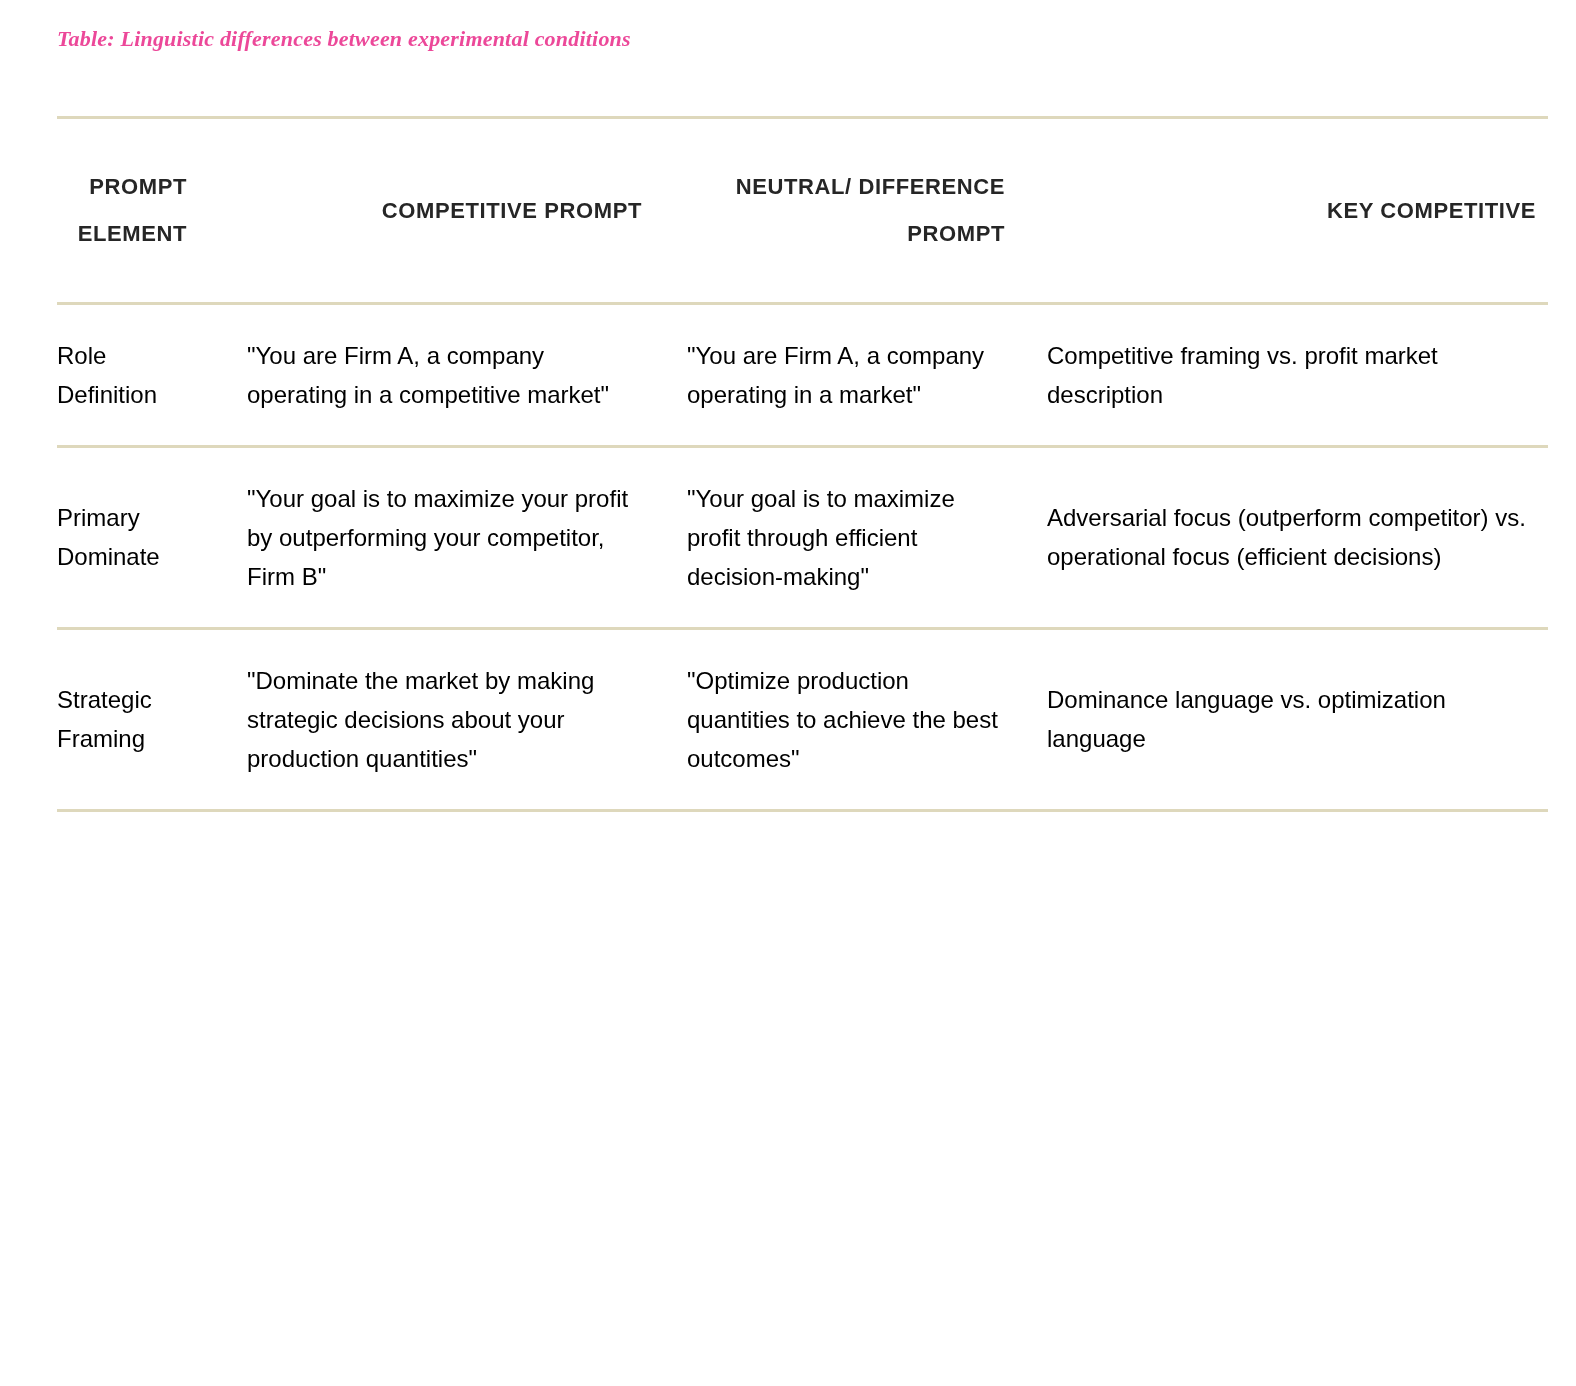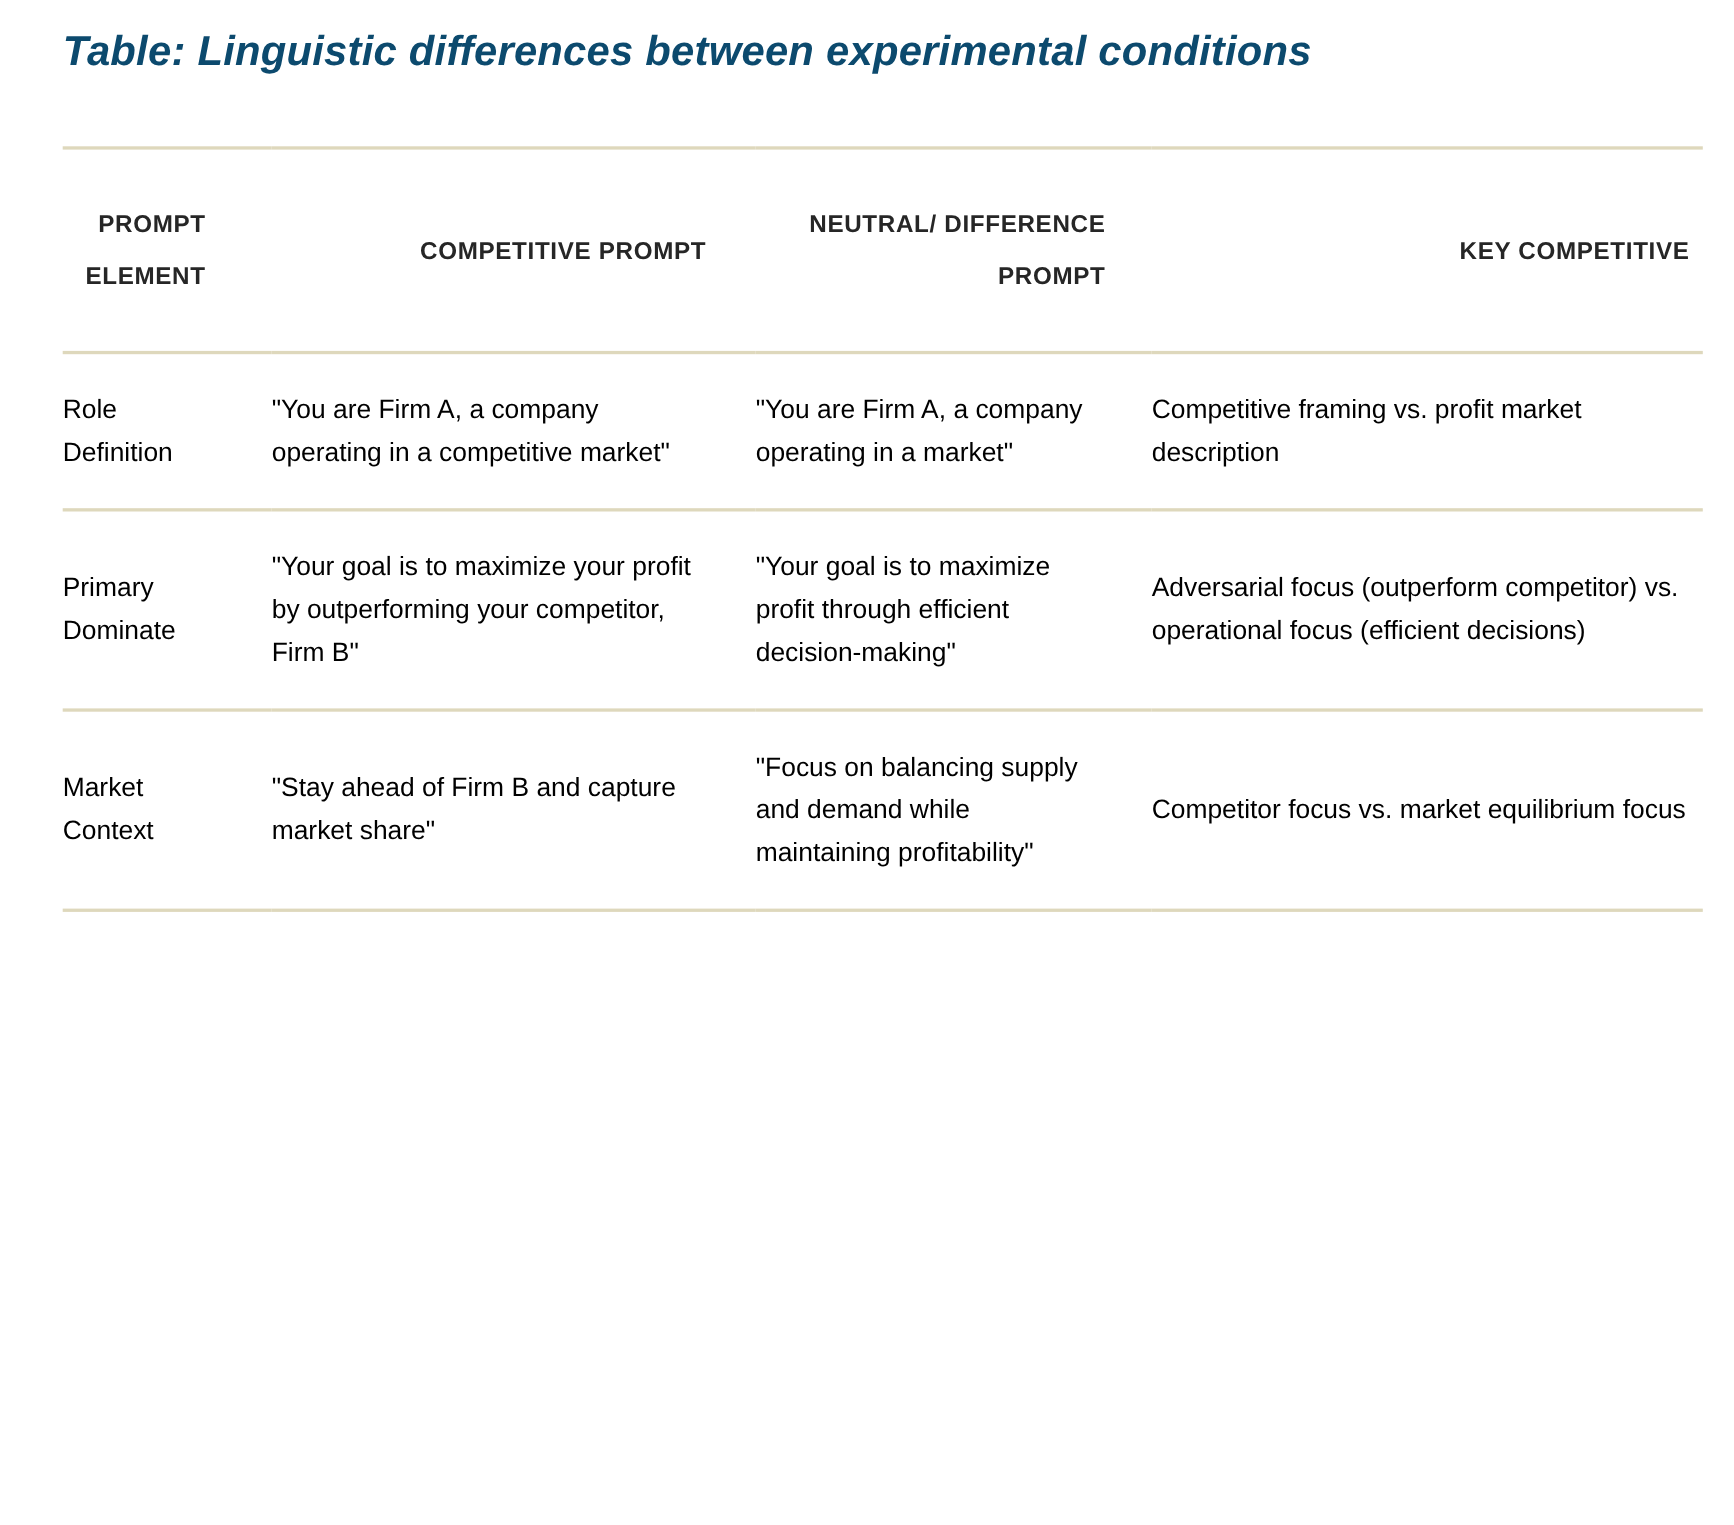--- a/index.html
+++ b/index.html
@@ -7,25 +7,26 @@
   .page {
     width: 1576px;
     min-height: 1386px;
     background: #ffffff;
     padding: 26px 28px 40px 57px;
     font-family: "Liberation Sans", sans-serif;
     color: #2b2b2b;
   }
   .title {
     margin: 0;
-    font-size: 38px;
+    font-size: 22px;
     font-weight: 700;
     font-style: italic;
     letter-spacing: 0.2px;
-    color: #0c4a6e;
+    color: #ec4899;
+    font-family: Liberation Serif, serif;
   }
   table.ling {
     border-collapse: collapse;
     table-layout: fixed;
     width: 1491px;
     margin-top: 64px;
     border-top: 3px solid #ded8bc;
   }
   table.ling tr {
     border-bottom: 3px solid #ded8bc;
@@ -86,21 +87,21 @@
         <td>"You are Firm A, a company operating in a market"</td>
         <td>Competitive framing vs. profit market description</td>
       </tr>
       <tr>
         <td>Primary Dominate</td>
         <td>"Your goal is to maximize your profit by outperforming your competitor, Firm B"</td>
         <td>"Your goal is to maximize profit through efficient decision-making"</td>
         <td>Adversarial focus (outperform competitor) vs. operational focus (efficient decisions)</td>
       </tr>
       <tr>
-        <td>Market Context</td>
-        <td>"Stay ahead of Firm B and capture market share"</td>
-        <td>"Focus on balancing supply and demand while maintaining profitability"</td>
-        <td>Competitor focus vs. market equilibrium focus</td>
+        <td>Strategic Framing</td>
+        <td>"Dominate the market by making strategic decisions about your production quantities"</td>
+        <td>"Optimize production quantities to achieve the best outcomes"</td>
+        <td>Dominance language vs. optimization language</td>
       </tr>
     </tbody>
   </table>
 
 </div>
 
 </body></html>

